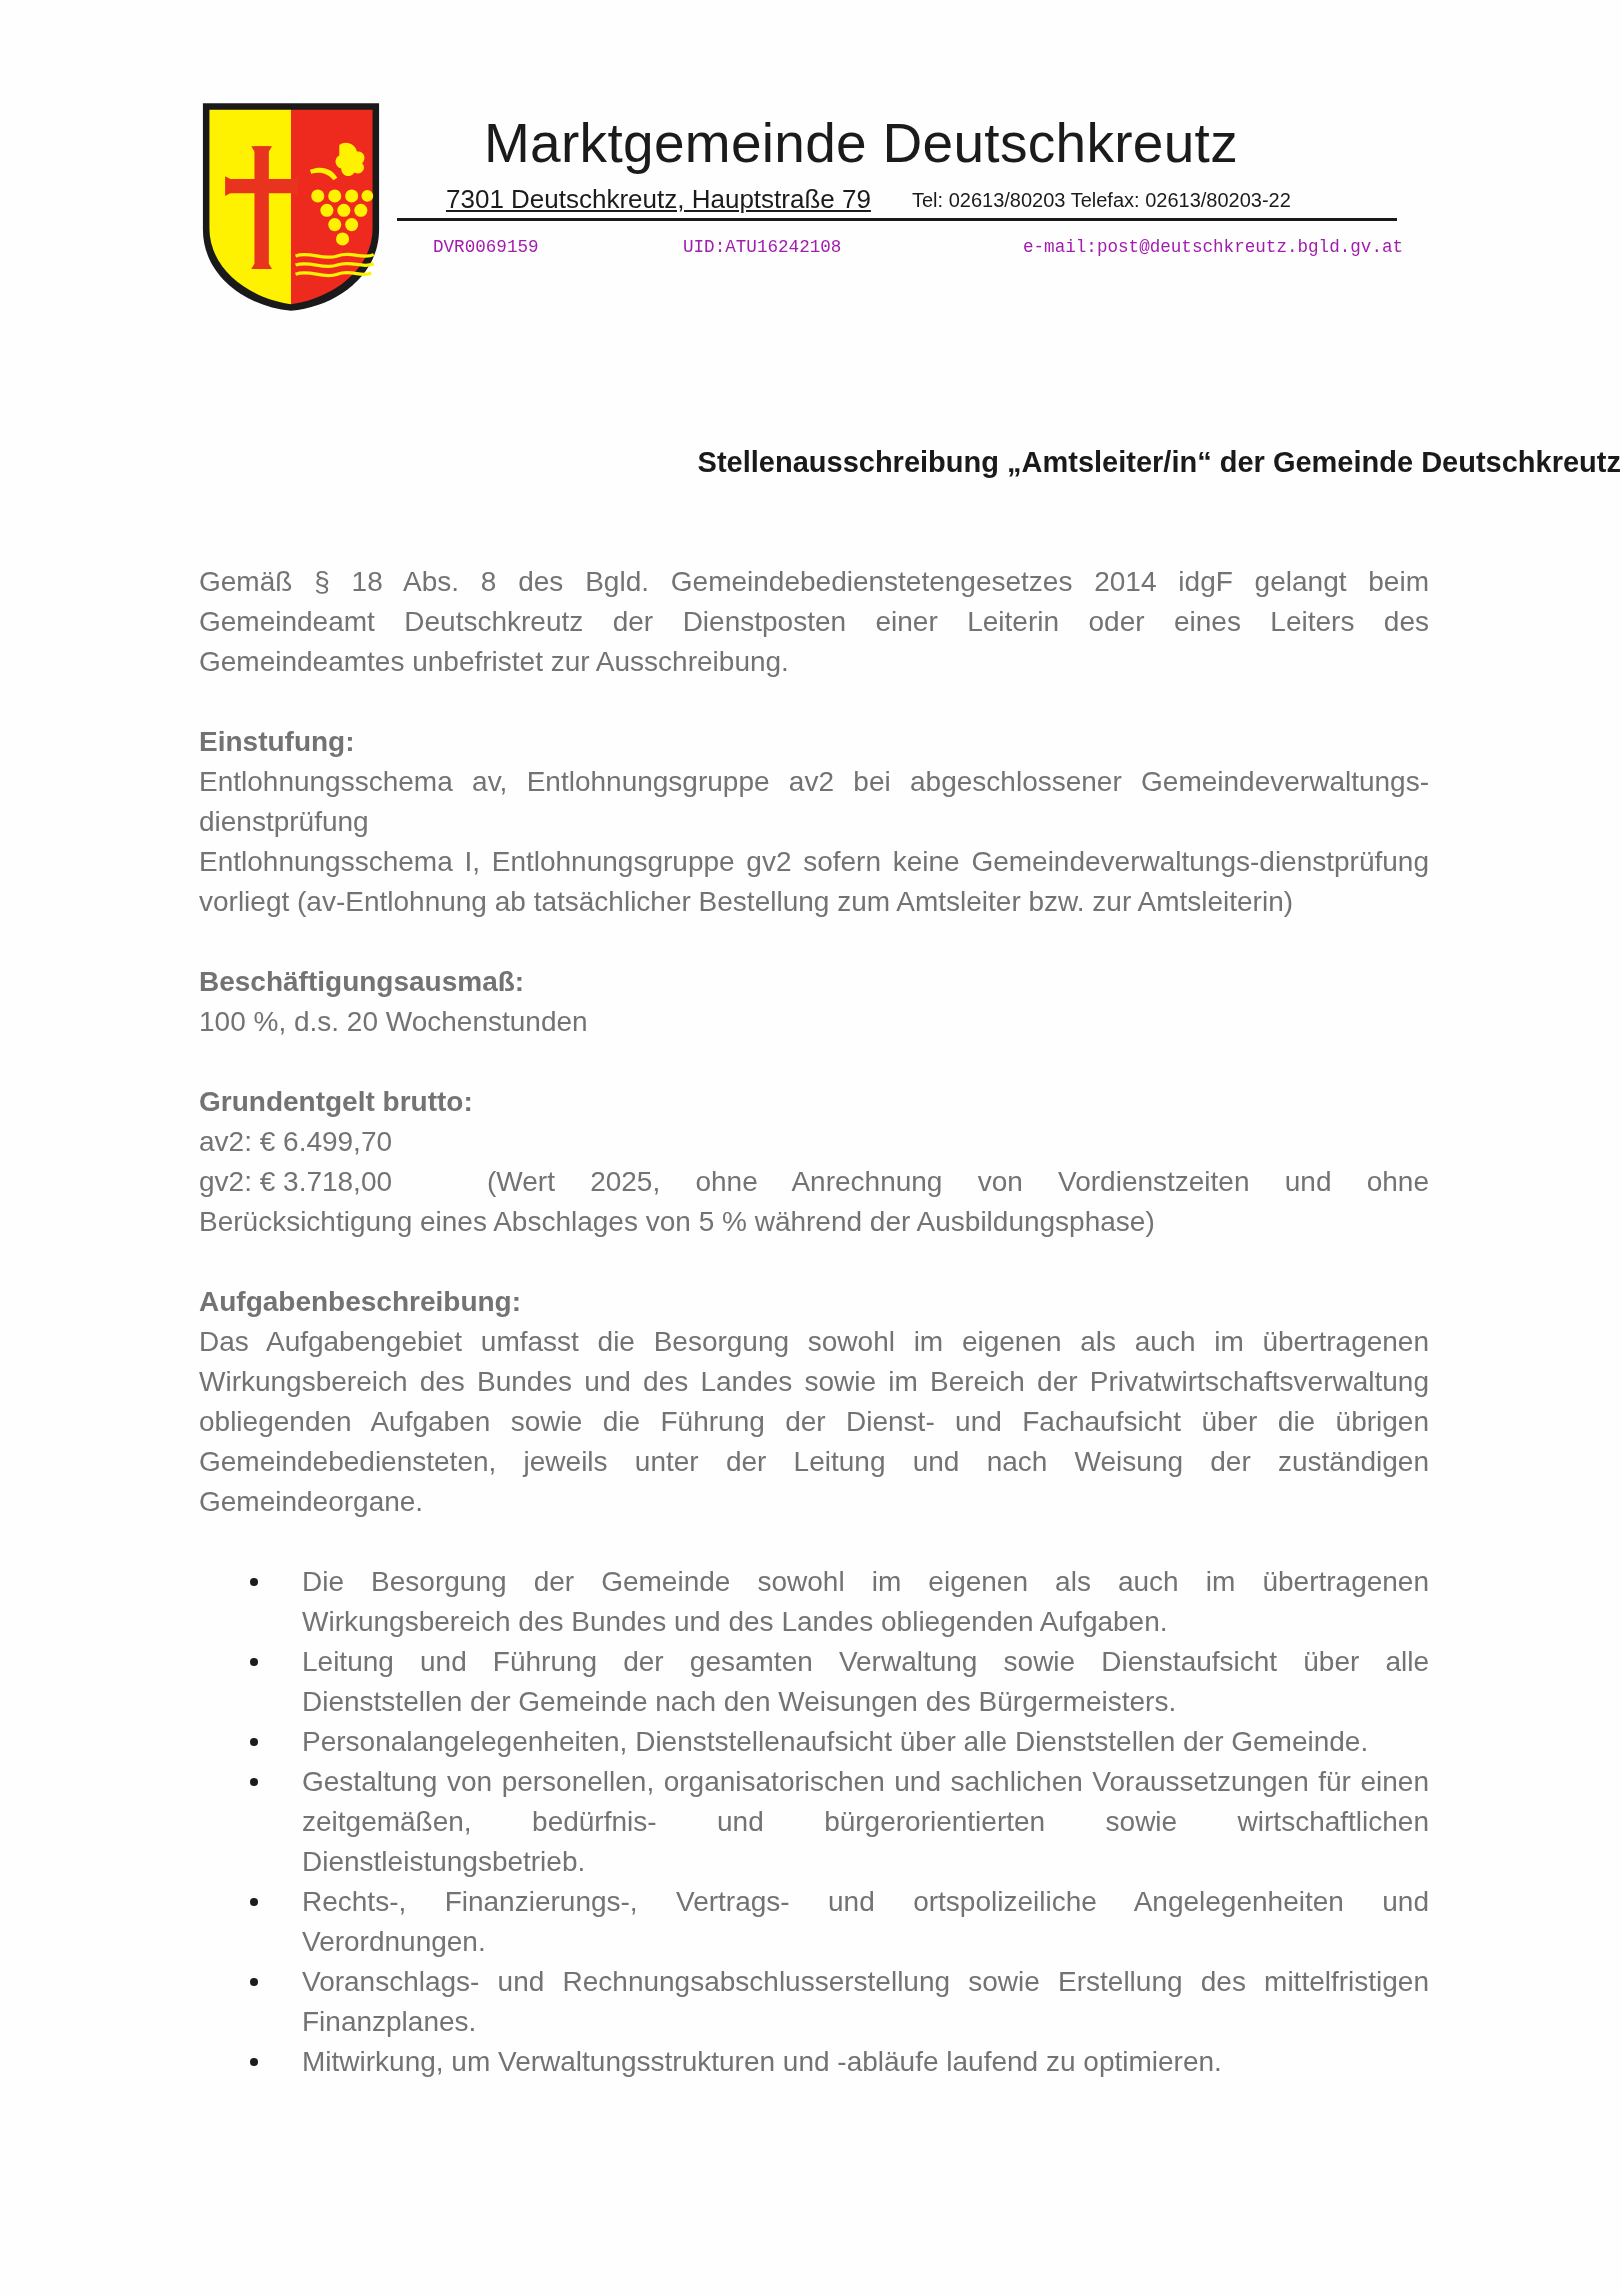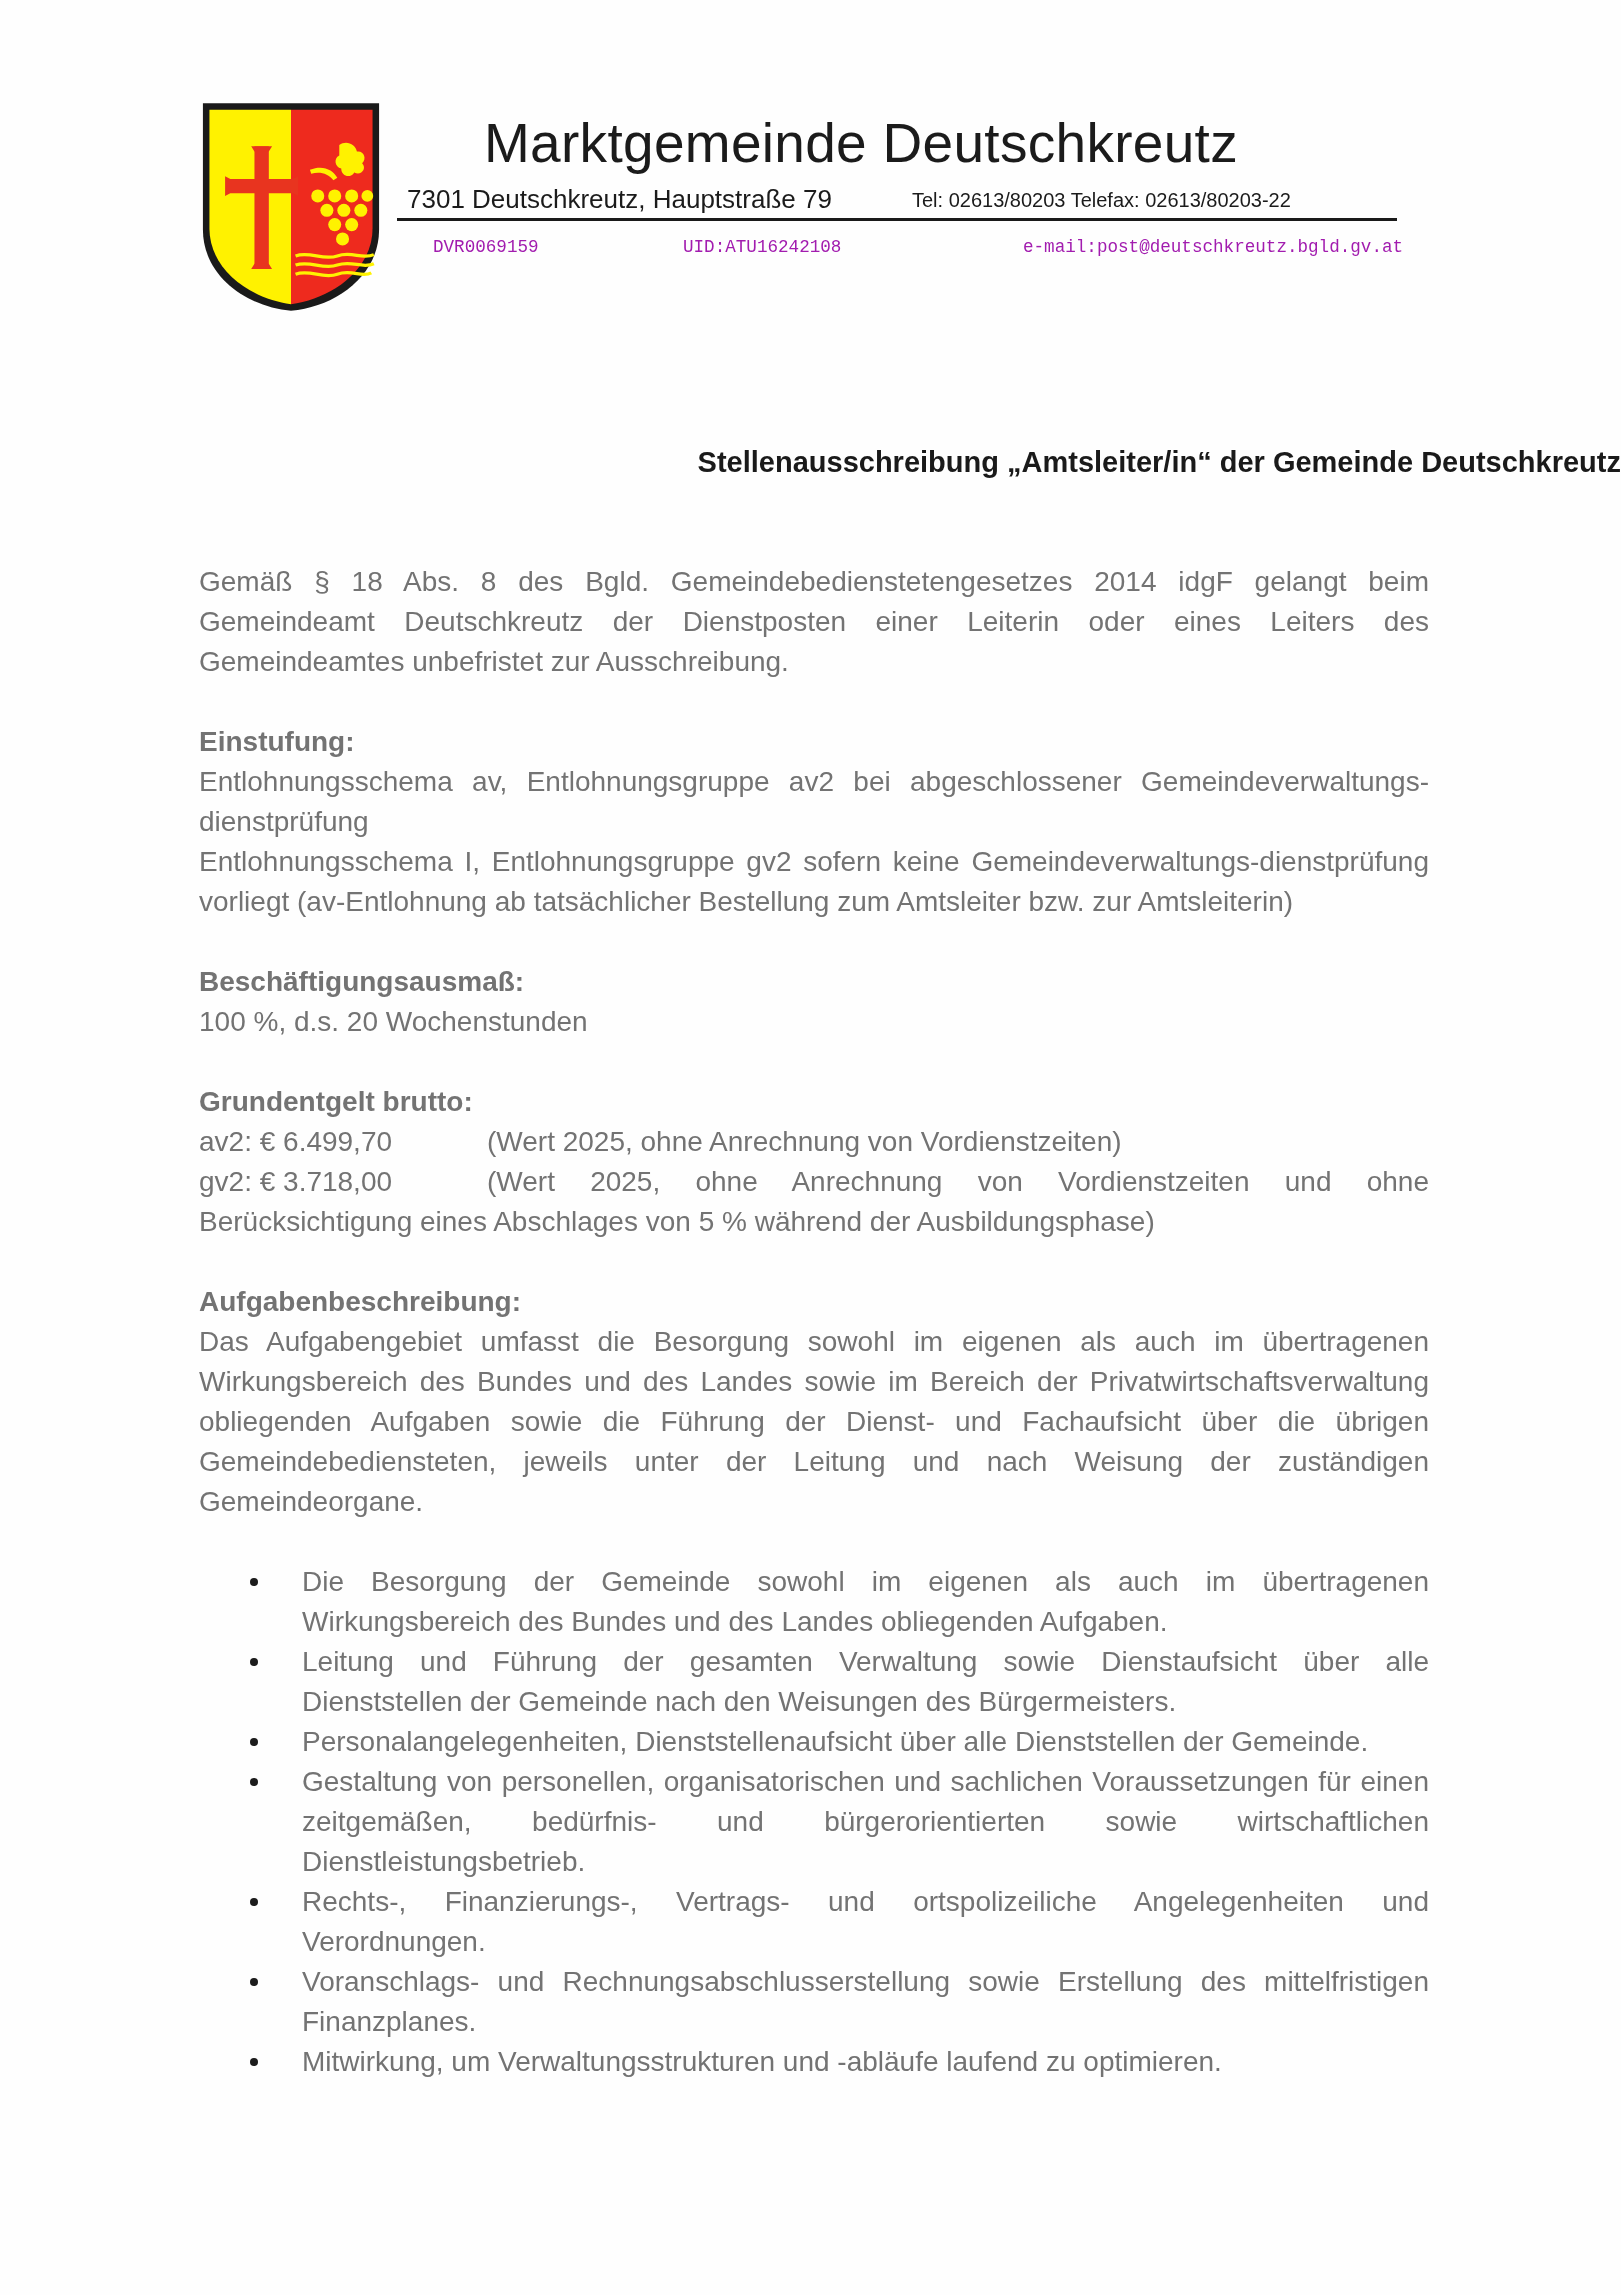--- a/index.html
+++ b/index.html
@@ -4,21 +4,21 @@
 <style>
   html, body { margin: 0; padding: 0; background: #ffffff; }
   body { width: 1621px; height: 2295px; position: relative; overflow: hidden;
          font-family: "Liberation Sans", "DejaVu Sans", sans-serif; color: #1a1a1a; }
   .page { position: absolute; left: 0; top: 0; width: 1621px; height: 2295px; background: #fefefe; }
 
   
   .crest { position: absolute; left: 199px; top: 99px; width: 184px; height: 216px; }
   .org-title { position: absolute; left: 484px; top: 111px; font-size: 55px; font-weight: normal;
                letter-spacing: 0.3px; color: #1b1b1b; white-space: nowrap; }
-  .addr { position: absolute; left: 407px; top: 184px; font-size: 26px; white-space: nowrap; color: #1b1b1b; }
+  .addr { position: absolute; left: 446px; top: 184px; font-size: 26px; white-space: nowrap; color: #1b1b1b; text-decoration: underline; }
   .tel { position: absolute; left: 912px; top: 189px; font-size: 20px; white-space: nowrap; color: #1b1b1b; }
   .rule { position: absolute; left: 397px; top: 218px; width: 1000px; height: 2.6px; background: #1a1a1a; }
   .meta { position: absolute; top: 223px; font-family: Liberation Mono, monospace;
           font-size: 17.6px; color: #a21caf; white-space: nowrap; margin-top: 14px; }
   .meta.dvr { left: 433px; }
   .meta.uid { left: 683px; }
   .meta.mail { left: 1023px; }
 
   
   .heading { position: absolute; left: 0; width: 1621px; top: 446px; text-align: right;
@@ -97,21 +97,20 @@
     <p>Entlohnungsschema I, Entlohnungsgruppe gv2 sofern keine Gemeindeverwaltungs-dienstprüfung vorliegt (av-Entlohnung ab tatsächlicher Bestellung zum Amtsleiter bzw. zur Amtsleiterin)</p>
     <div class="gap"></div>
 
     <p class="sec-title">Beschäftigungsausmaß:</p>
     <p>100 %, d.s. 20 Wochenstunden</p>
     <div class="gap"></div>
 
     <p class="sec-title">Grundentgelt brutto:</p>
     <div class="salary-row">
       <span class="lbl">av2: € 6.499,70</span>
-      <span class="txt nolast">(Wert 2025, ohne Anrechnung von Vordienstzeiten)</span>
     </div>
     <div class="salary-row">
       <span class="lbl">gv2: € 3.718,00</span>
       <span class="txt">(Wert 2025, ohne Anrechnung von Vordienstzeiten und ohne</span>
     </div>
     <p>Berücksichtigung eines Abschlages von 5 % während der Ausbildungsphase)</p>
     <div class="gap"></div>
 
     <p class="sec-title">Aufgabenbeschreibung:</p>
     <p>Das Aufgabengebiet umfasst die Besorgung sowohl im eigenen als auch im übertragenen Wirkungsbereich des Bundes und des Landes sowie im Bereich der Privatwirtschaftsverwaltung obliegenden Aufgaben sowie die Führung der Dienst- und Fachaufsicht über die übrigen Gemeindebediensteten, jeweils unter der Leitung und nach Weisung der zuständigen Gemeindeorgane.</p>

